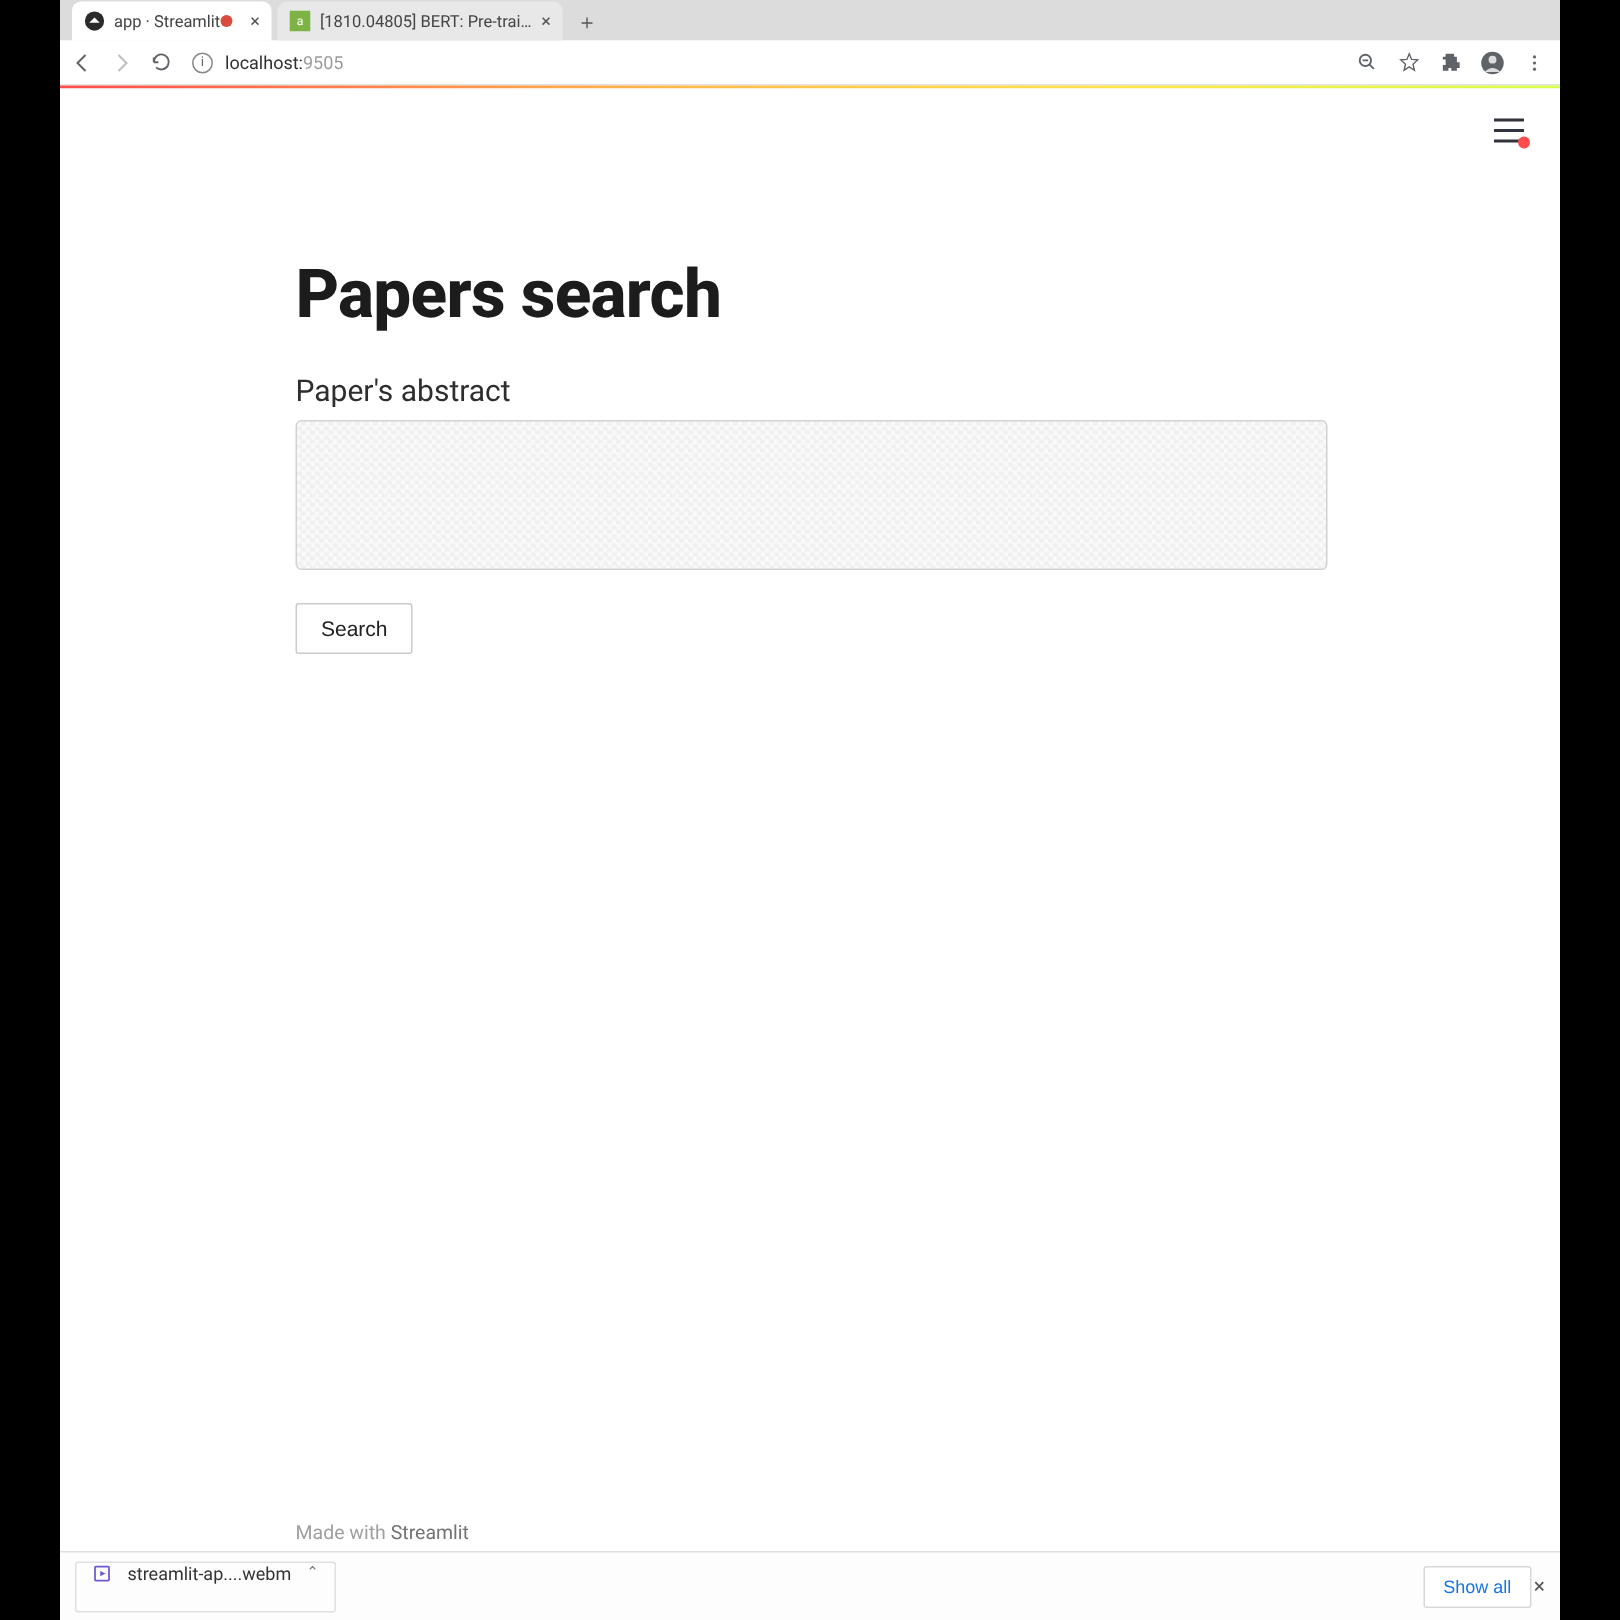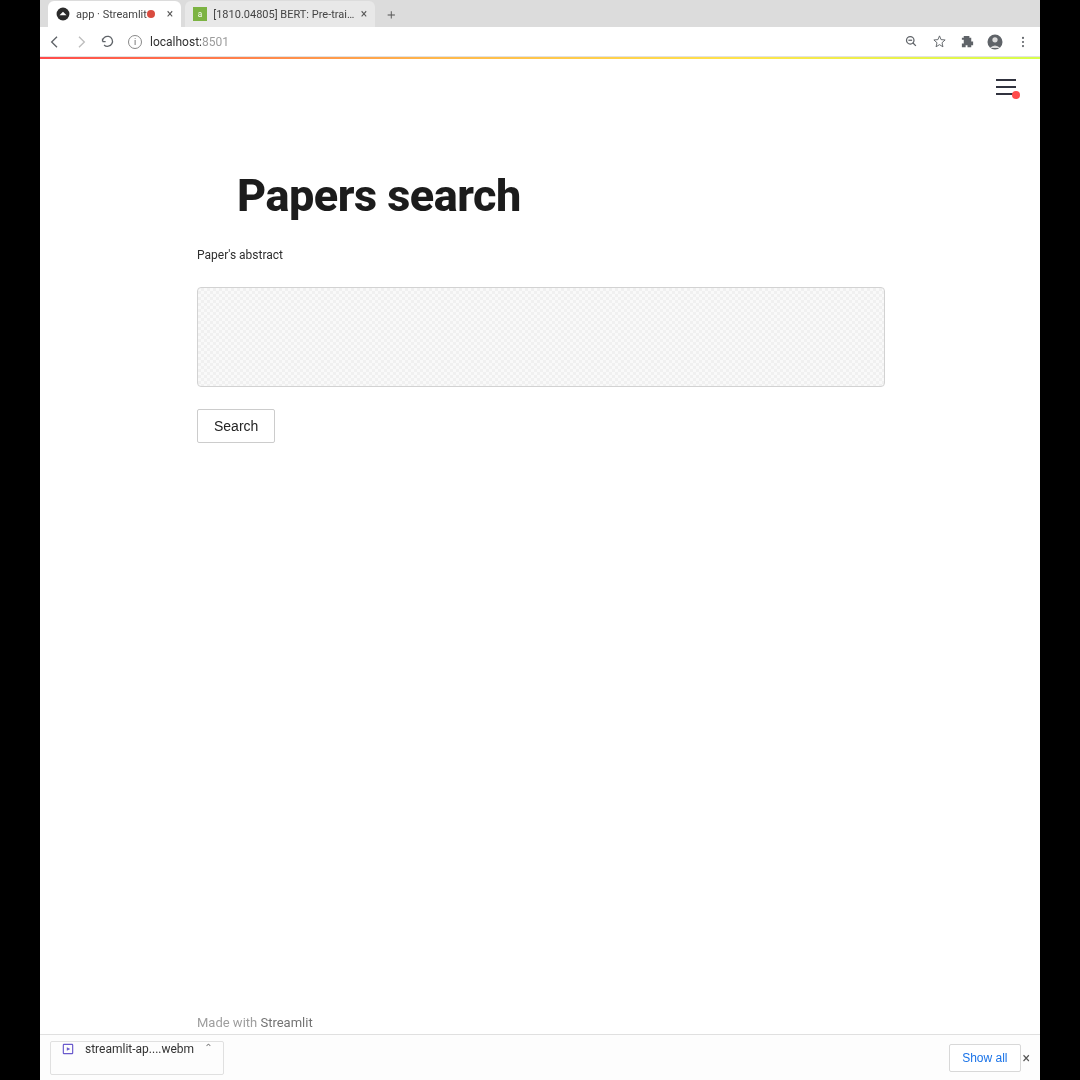--- a/index.html
+++ b/index.html
@@ -26,22 +26,22 @@
   .tb-btn { width:18px; height:18px; display:flex; align-items:center; justify-content:center; color:#5f6368; cursor:pointer; }
   
   .grad { height:2px; background:linear-gradient(90deg,#ff4b4b 0%, #ffb84b 40%, #ffe34b 70%, #d7ff4b 100%); }
   
   .page { flex:1; position:relative; background:#fff; }
   .ham-wrap { position:absolute; right:24px; top:20px; }
   .hamburger { width:20px; height:16px; display:flex; flex-direction:column; justify-content:space-between; cursor:pointer; position:relative; }
   .hamburger span { height:2px; background:#31333f; width:100%; }
   .ham-dot { position:absolute; right:-4px; bottom:-4px; width:8px; height:8px; border-radius:50%; background:#ff4b4b; }
   .content { position:absolute; left:157px; top:110px; width:688px; }
-  h1 { font-size:45px; font-weight:800; color:#1c1c1c; letter-spacing:-0.5px; margin-bottom:26px;margin-left:40px; }
-  .label { font-size:12px; color:#2e2e2e; margin-bottom:25px; }
+  h1 { font-size:45px; font-weight:800; color:#1c1c1c; letter-spacing:-0.5px; margin-bottom:26px; }
+  .label { font-size:20px; color:#2e2e2e; margin-bottom:8px; }
   .textarea { width:100%; height:100px; border:1px solid #d2d2d2; background:repeating-conic-gradient(#f0f0f0 0% 25%, #f9f9f9 0% 50%) 0 0/6px 6px; resize:none; outline:none; padding:10px; font-size:14px; font-family:inherit; border-radius:4px; }
   .search-btn { margin-top:18px; padding:8px 16px; font-size:14px; background:#fff; border:1px solid #ccc; border-radius:2px; cursor:pointer; color:#222; }
   .footer { position:absolute; left:157px; bottom:50px; font-size:13px; color:#9e9e9e; }
   .footer a { color:#737373; text-decoration:none; }
   
   .dlbar { position:absolute; left:0; bottom:0; height:46px; width:100%; background:#fdfdfd; border-top:1px solid #e0e0e0; display:flex; align-items:center; padding:0 10px; }
   .dl-item { display:flex; align-items:flex-start; gap:10px; border:1px solid #e0e0e0; height:34px; padding:0 10px; border-radius:2px; font-size:12px; color:#333; cursor:pointer; }
   .dl-file-icon { width:14px; height:14px; }
   .dl-chev { color:#777; font-size:10px; }
   .dl-right { margin-left:auto; display:flex; align-items:center; gap:2px; }
@@ -85,21 +85,21 @@
           <path d="M9 4 L17 12 L9 20" stroke="#bdbdbd" stroke-width="2" fill="none"></path>
         </svg>
     </div>
     <div class="nav-icon">
       <svg viewBox="0 0 24 24" width="15" height="15">
           <path d="M4 12 A8 8 0 1 1 6.5 17.5 M4 12 L4 7 M4 12 L9 12" stroke="#5f6368" stroke-width="2" fill="none"></path>
         </svg>
     </div>
     <div class="site-info">i</div>
     <div class="addr">
-      <span class="host">localhost:</span><span>8501</span>
+      <span class="host">localhost:</span><span>9505</span>
     </div>
     <div class="tb-right">
       <div class="tb-btn">
         <svg viewBox="0 0 24 24" width="15" height="15">
             <circle cx="10" cy="10" r="6" stroke="#5f6368" stroke-width="2" fill="none"></circle>
             <line x1="14" y1="14" x2="19" y2="19" stroke="#5f6368" stroke-width="2"></line>
             <line x1="7" y1="10" x2="13" y2="10" stroke="#5f6368" stroke-width="2"></line>
           </svg>
       </div>
       <div class="tb-btn">

